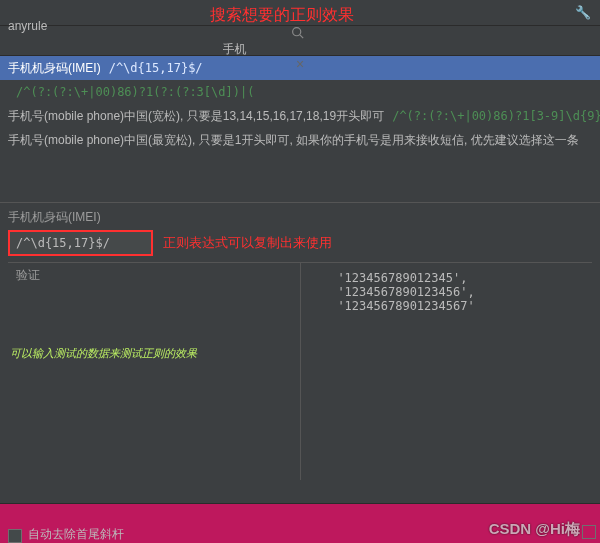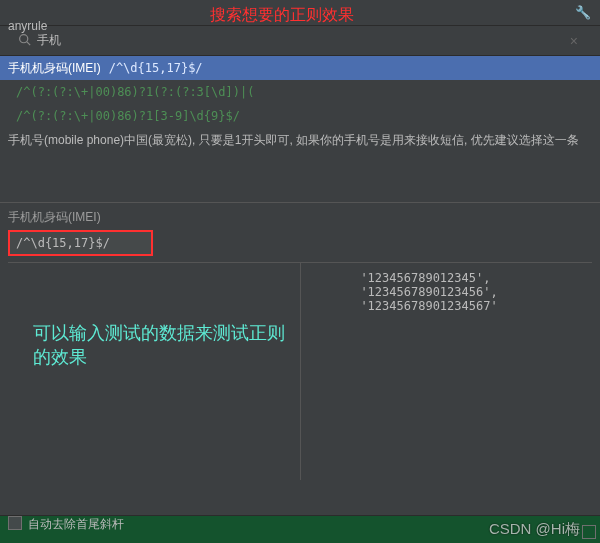--- a/index.html
+++ b/index.html
@@ -28,23 +28,24 @@
     top: 5px; left: 210px;
     color: #ff3030;
     font-size: 16px;
     font-weight: 500;
     pointer-events: none;
   }
   .search-row {
     height: 30px;
     display: flex;
     align-items: center;
-    padding: 0 18px;
+    padding: 0 6px;
     border-bottom: 1px solid #2b2b2b;
     position: relative;
+    flex-direction: column;
   }
   .search-icon { color: #888; margin-right: 6px; font-size: 13px; }
   .search-input {
     flex: 1;
     background: transparent;
     border: none;
     color: #bbbbbb;
     font-size: 12px;
     outline: none;
     font-family: inherit;
@@ -97,57 +98,56 @@
     border-top: 1px solid #555;
   }
   .panel:first-child { border-right: 1px solid #555; }
   .panel-head { color: #9c9c9c; font-size: 12px; padding: 4px 8px; }
   .panel-body {
     padding: 8px;
     font-family: Consolas, monospace;
     font-size: 12px;
     height: calc(100% - 24px);
     overflow: hidden;
-    margin-left: 23px;
   }
   .left-body { position: relative; }
   .annot-test {
-    color: #5eead4;
-    font-size: 18px;
-    position: absolute;
-    top: 58px; left: 2px;
+    color: #bef264;
+    font-size: 11px;
+    position: absolute;
+    top: 58px; left: 2px; font-style: italic;
   }
   .example-line { color: #bbbbbb; white-space: pre; }
   .bottom-bar {
     position: absolute;
     bottom: 0; left: 0; right: 0;
-    height: 28px;
+    height: 40px;
     border-top: 1px solid #2b2b2b;
     display: flex;
-    align-items: flex-start;
+    align-items: flex-end;
     padding: 0 8px;
-    background: #14532d;
+    background: #be185d;
   }
   .checkbox {
     width: 14px; height: 14px;
     border: 1px solid #6f6f6f;
     background: #43494a;
     margin-right: 6px;
     display: inline-block;
     cursor: pointer;
   }
   .bottom-label { color: #bbbbbb; font-size: 12px; cursor: pointer; }
   .watermark {
     position: absolute;
     right: 20px;
     bottom: 4px;
     color: #d0d0d0;
     font-size: 15px;
     opacity: 0.78;
-    font-weight: 400;
+    font-weight: 700;
     text-shadow: 0 0 2px #000;
     pointer-events: none;
   }
   .corner-sq {
     position: absolute;
     right: 4px; bottom: 4px;
     width: 14px; height: 14px;
     border: 1px solid #6f6f6f;
   }
 </style>
@@ -174,40 +174,43 @@
 
 <div class="results">
   <div class="result-row selected">
     <span class="label">手机机身码(IMEI)</span>
     <span class="regex">/^\d{15,17}$/</span>
   </div>
   <div class="result-row">
     <span class="regex">/^(?:(?:\+|00)86)?1(?:(?:3[\d])|(</span>
   </div>
   <div class="result-row">
+    <span class="label">手机号(mobile phone)中国(宽松), 只要是13,14,15,16,17,18,19开头即可</span>
     <span class="regex">/^(?:(?:\+|00)86)?1[3-9]\d{9}$/</span>
   </div>
   <div class="result-row">
     <span class="label">手机号(mobile phone)中国(最宽松), 只要是1开头即可, 如果你的手机号是用来接收短信, 优先建议选择这一条</span>
     <span class="regex"></span>
   </div>
 </div>
 
 <div class="spacer"></div>
 
 <div class="detail">
   <div class="detail-title">手机机身码(IMEI)</div>
   <div class="detail-row">
     <input class="regex-box" value="/^\d{15,17}$/" style="">
     <div class="annot-regex">
+      <div>正则表达式可以复制出来使用</div>
     </div>
   </div>
 
   <div class="panels">
     <div class="panel">
+      <div class="panel-head">验证</div>
       <div class="panel-body left-body">
         <div class="annot-test">可以输入测试的数据来测试正则的效果</div>
       </div>
     </div>
     <div class="panel">
       <div class="panel-body">
         <div class="example-line">    '123456789012345',</div>
         <div class="example-line">    '1234567890123456',</div>
         <div class="example-line">    '12345678901234567'</div>
       </div>

